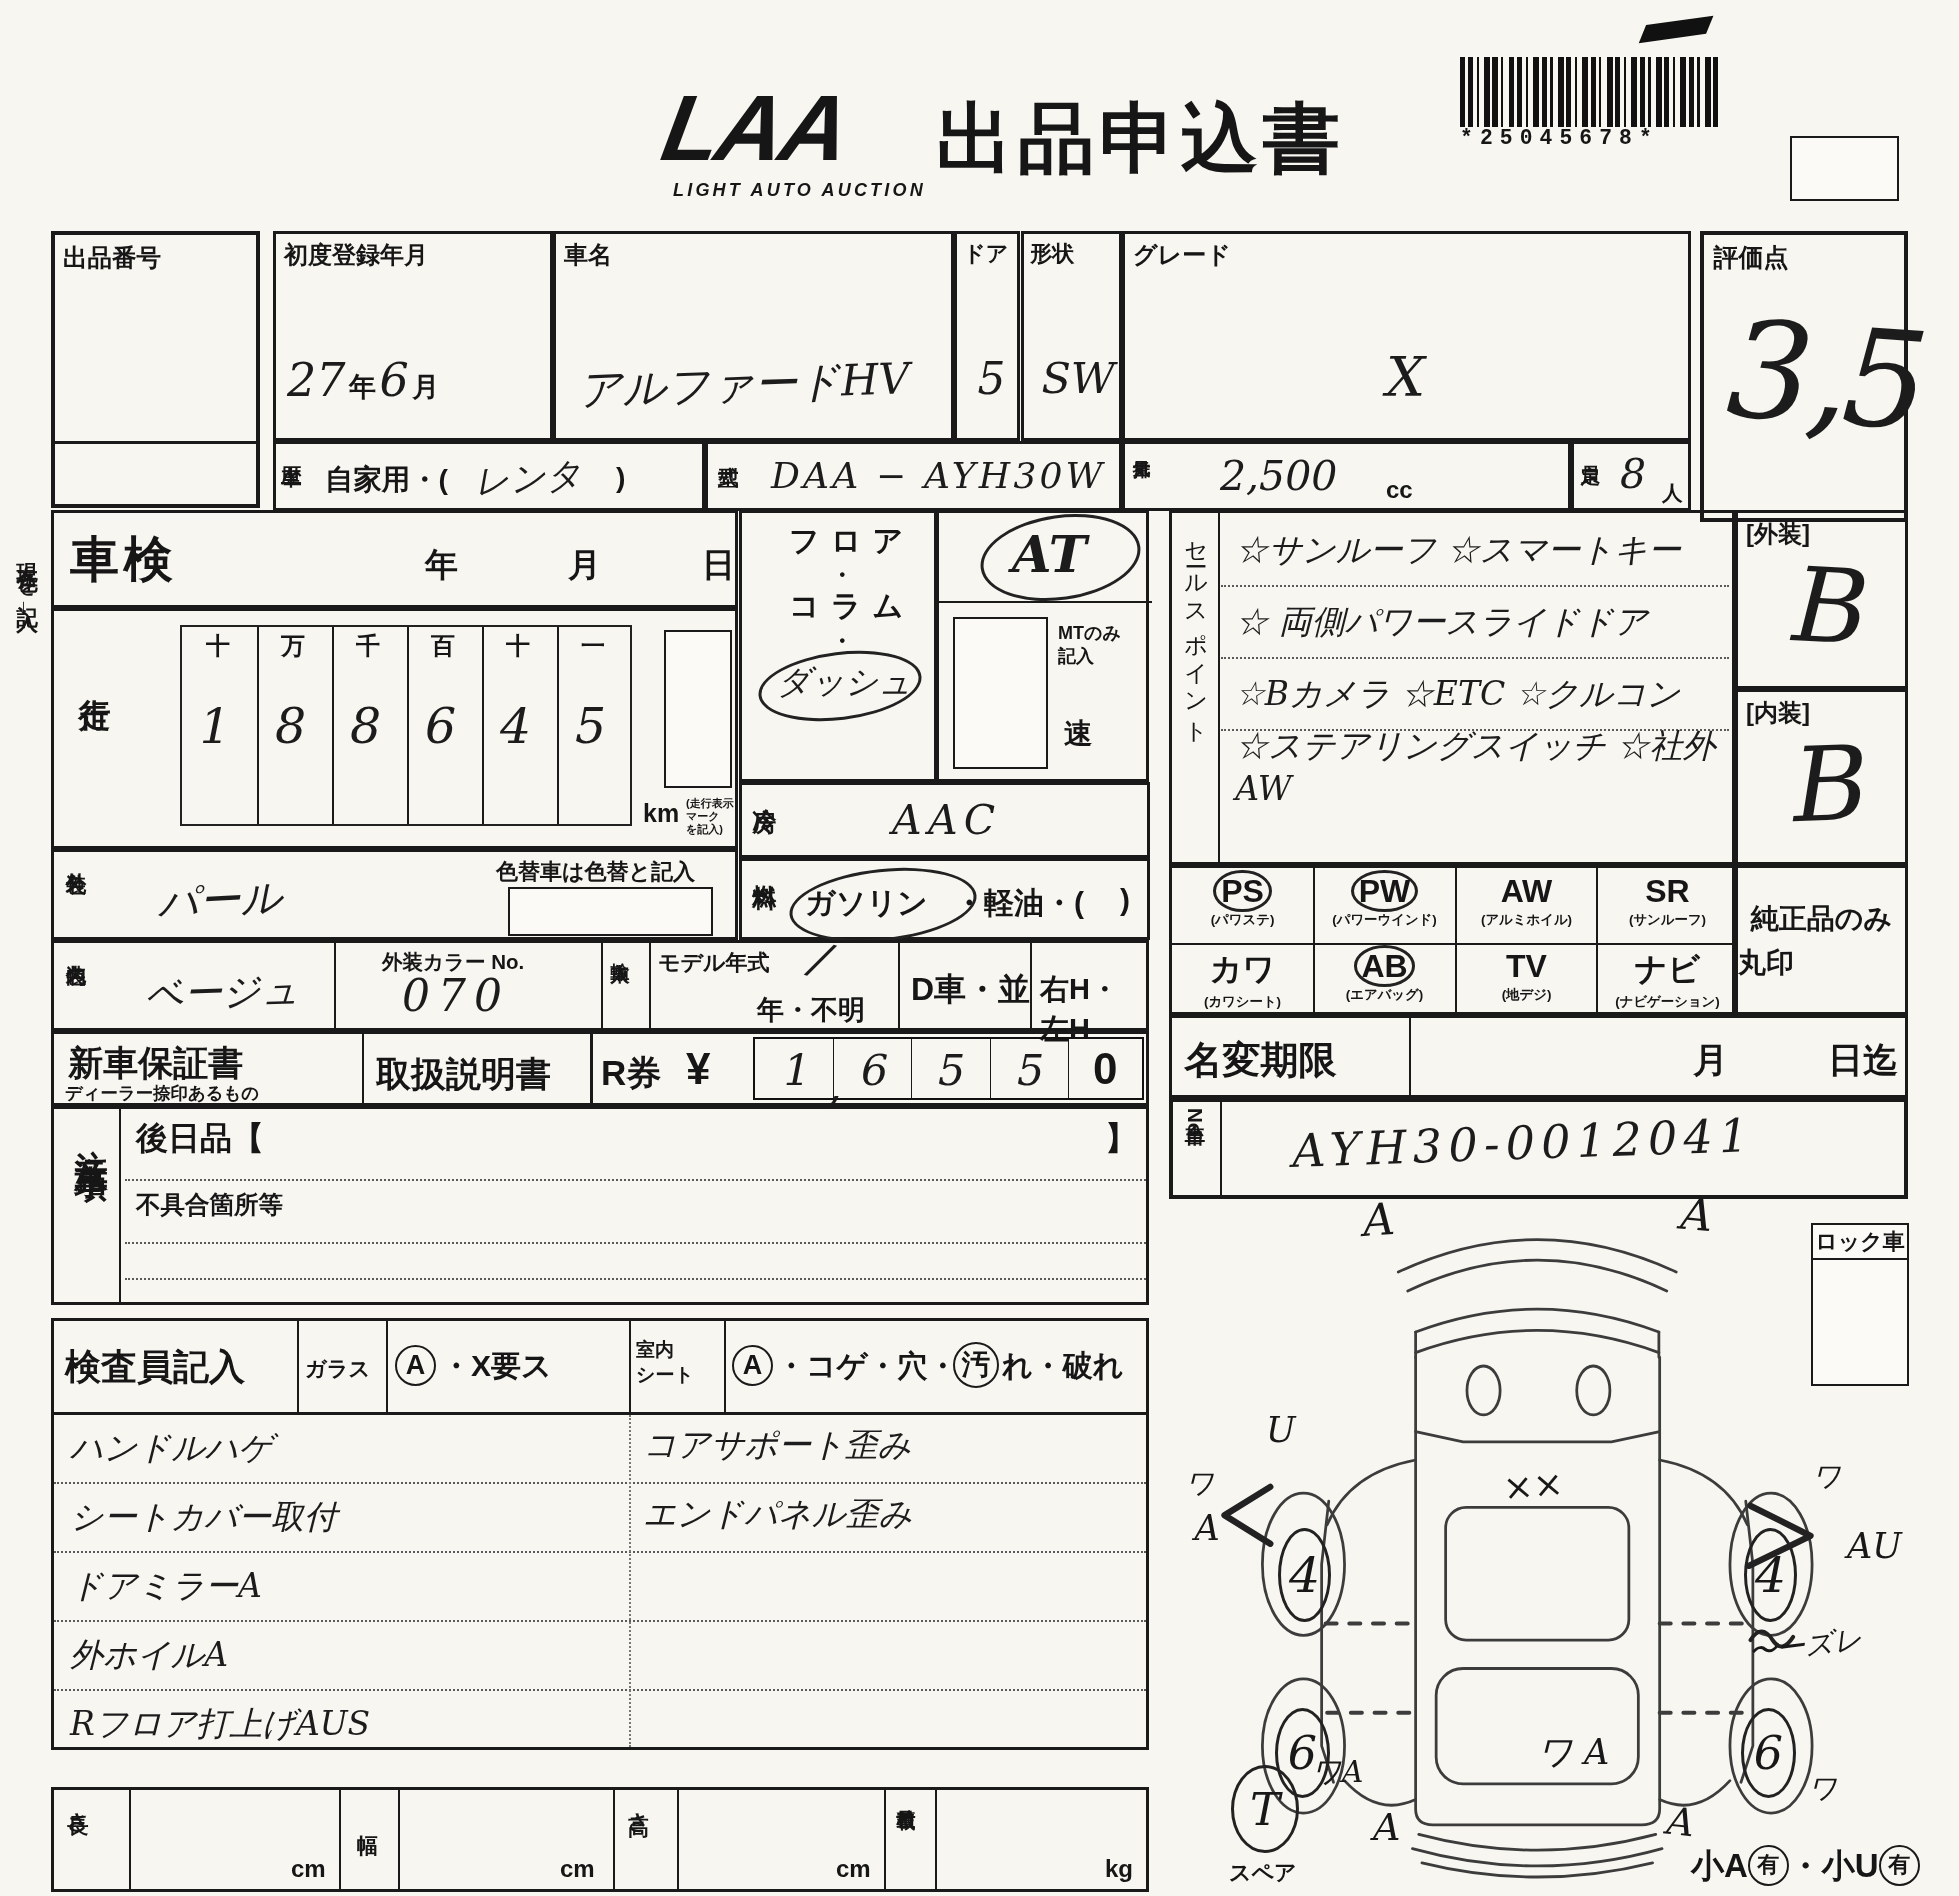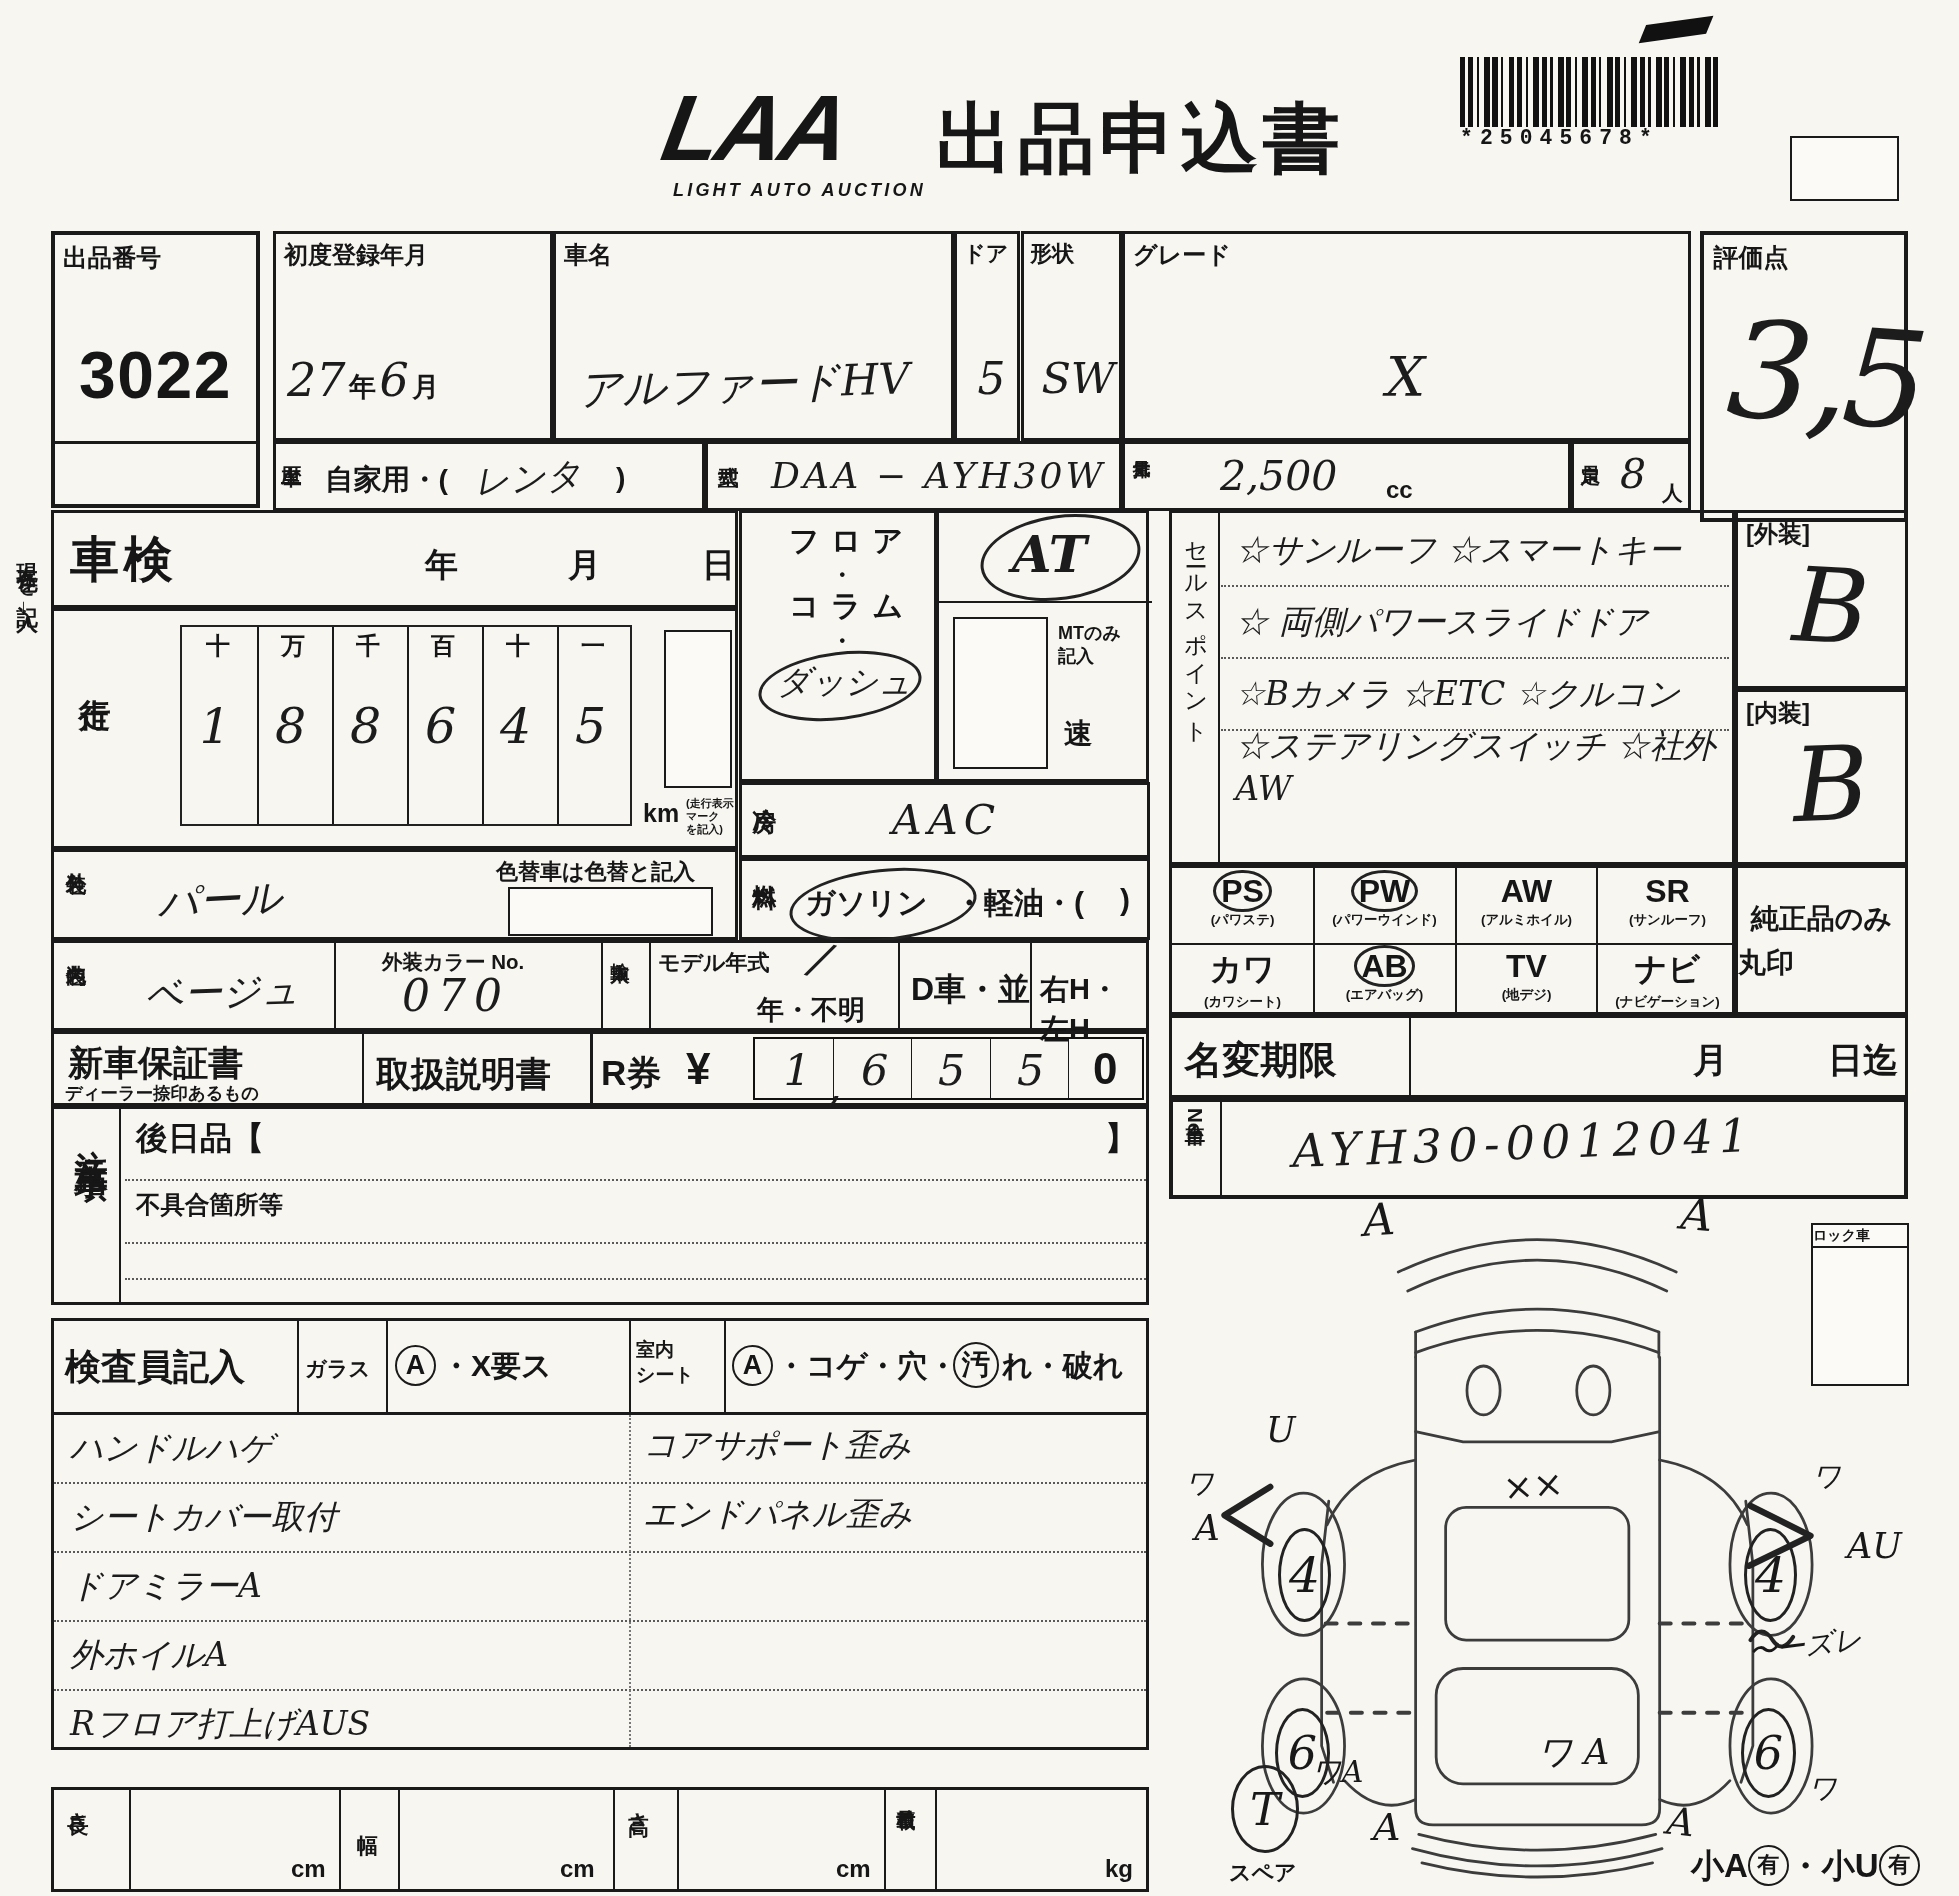--- a/index.html
+++ b/index.html
@@ -39,21 +39,20 @@
 <div class="abs" style="left:664px;top:75px;font-size:93px;font-weight:900;font-style:italic;transform:skewX(-10deg);letter-spacing:-3.2px">LAA</div>
 <div class="abs lbl" style="left:673px;top:180px;font-size:18px;font-style:italic;letter-spacing:3.2px">LIGHT AUTO AUCTION</div>
 <div class="abs lbl" style="left:936px;top:88px;font-size:77px;letter-spacing:4.7px">出品申込書</div>
 <div class="barcode" style="left:1460px;top:57px;width:261px;height:70px"></div>
 <div class="abs" style="left:1460px;top:126px;width:261px;text-align:left;font-family:'Liberation Mono',monospace;font-weight:bold;font-size:21.3px;letter-spacing:7.1px">*25045678*</div>
 <div class="abs" style="left:1642px;top:20.5px;width:68px;height:17.4px;background:#111;transform:rotate(-8deg) skewX(-30deg)"></div>
 <div class="box thin" style="left:1790px;top:136px;width:109px;height:65px;background:#fbfaf7"></div>
 
 <div class="box thick" style="left:51px;top:231px;width:209px;height:277px">
   <div class="lbl" style="font-size:24.5px;margin:6.3px 0 0 8px">出品番号</div>
-  <div style="font-size:66px;font-weight:900;text-align:center;margin-top:63px;letter-spacing:1.6px">3022</div>
 </div>
 
 <div class="box" style="left:273px;top:231px;width:280px;height:210px">
   <div class="lbl" style="font-size:24px;margin:4.7px 0 0 8px">初度登録年月</div>
   <div style="position:absolute;left:11px;top:119px;width:261px">
     <span class="hw" style="font-size:46px">27</span>
     <span class="lbl" style="font-size:27px">年</span>
     <span class="hw" style="font-size:46px">6</span>
     <span class="lbl" style="font-size:27px">月</span>
   </div>
@@ -429,15 +428,15 @@
       <span class="hmark hcirc" style="width: 49px; height: 84px; font-size: 46px; left: 556px; top: 515px;">6</span>
       <span class="hmark hcirc" style="width: 62px; height: 82px; font-size: 45px; left: 46px; top: 572px;">T</span>
     </div>
   <div class="lbl" style="position:absolute;left:44px;top:665px;font-size:22px">スペア</div>
   <div style="position:absolute;left:506px;top:651px;font-size:33px;font-weight:bold">
     <span>小A</span><span class="circ" style="width:41px;height:41px;font-size:22px;vertical-align:4.7px">有</span><span>・小U</span><span class="circ" style="width:41px;height:41px;font-size:22px;vertical-align:4.7px">有</span>
   </div>
 </div>
 
 <div class="box thin" style="left:1811px;top:1223px;width:98px;height:163px;background:#fbfaf7;z-index:5">
-  <div class="lbl" style="font-size:14px;border-bottom:2.4px solid #1a1a1a;padding:1.6px 0">ロック車</div>
+  <div class="lbl" style="font-size:22px;text-align:center;border-bottom:2.4px solid #1a1a1a;padding:1.6px 0">ロック車</div>
 </div>
 
 
 </body></html>

